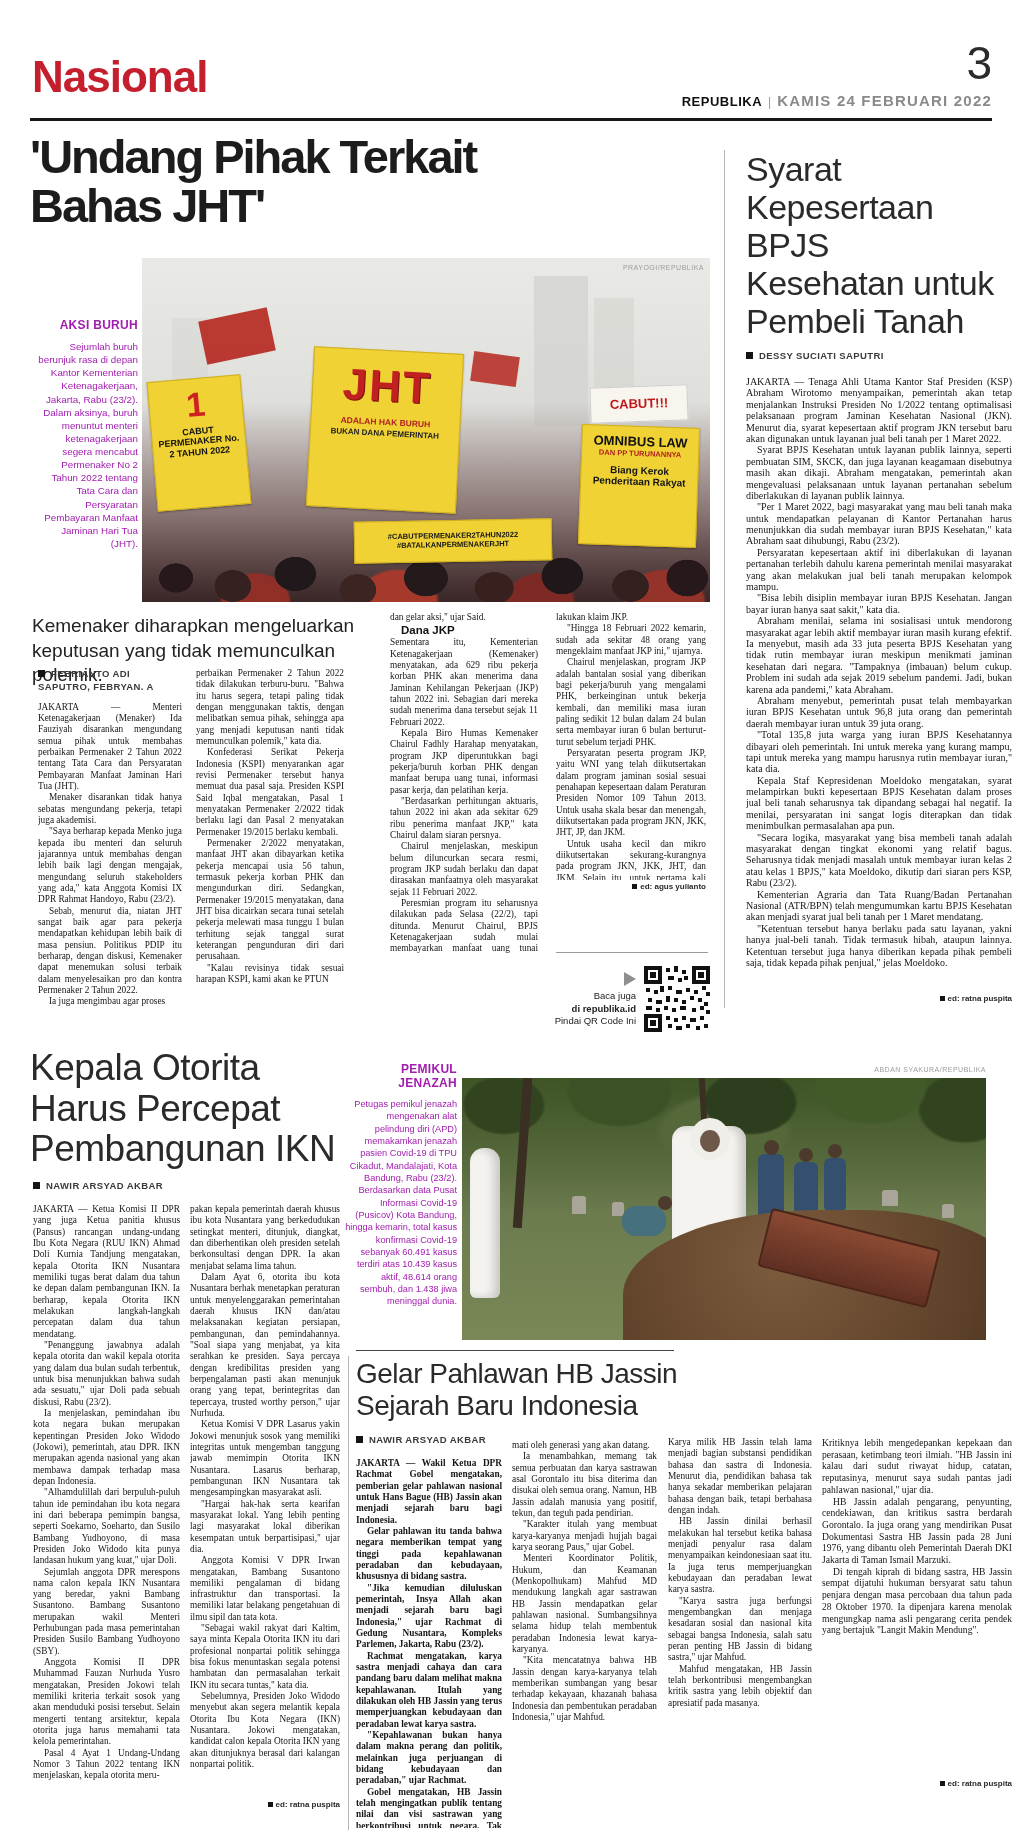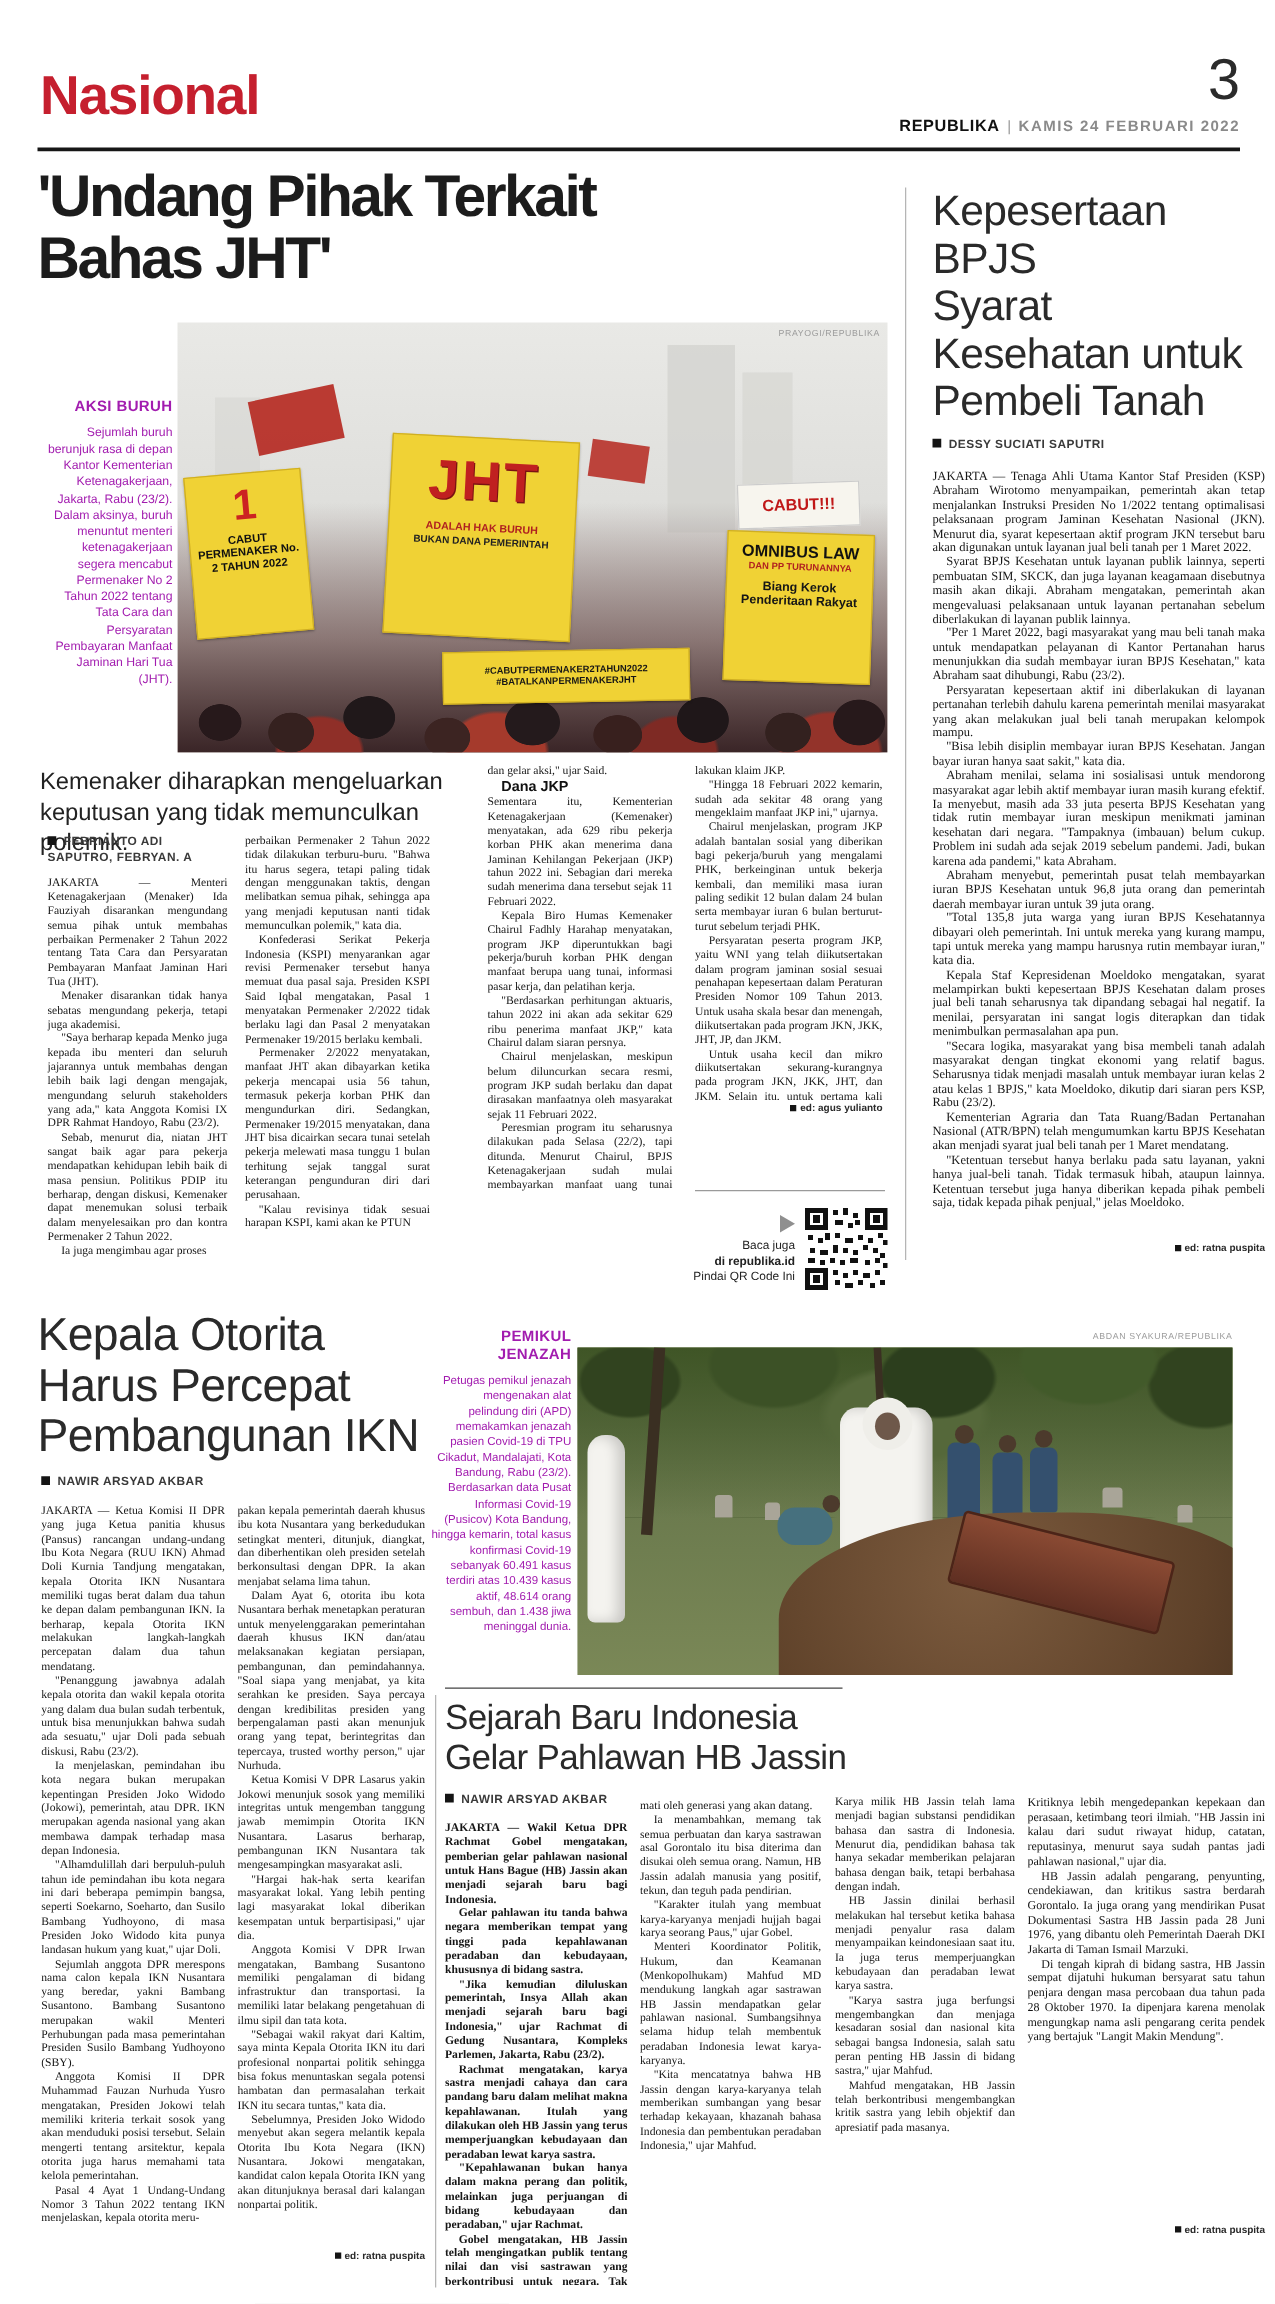--- a/index.html
+++ b/index.html
@@ -5,21 +5,21 @@
   html,body{margin:0;padding:0;background:#f3f3f1;}
   .page{position:relative;width:1020px;height:1843px;background:#ffffff;margin:0 auto;
         font-family:"Liberation Serif",serif;color:#1a1a1a;overflow:hidden;}
   .abs{position:absolute;}
   
   .kicker{font-family:"Liberation Sans",sans-serif;font-weight:700;font-size:44px;color:#c51f2e;letter-spacing:-1px;}
   .pagenum{font-family:"Liberation Sans",sans-serif;font-weight:400;font-size:46px;color:#2b2b2b;text-align:right;}
   .mastline{font-family:"Liberation Sans",sans-serif;text-align:right;white-space:nowrap;}
   .mast{font-weight:700;font-size:13px;color:#101010;letter-spacing:.5px;}
   .mastsep{color:#999;padding:0 6px;font-size:12px;}
-  .mastdate{font-weight:700;font-size:12px;color:#8a8a8a;letter-spacing:1.2px;}
+  .mastdate{font-weight:700;font-size:15px;color:#8a8a8a;letter-spacing:1.2px;}
   .rule-h{background:#161616;}
   .rule-thin{background:#9a9a9a;}
   .vrule{background:#b5b5b5;width:1px;}
   
   .hl-main{font-family:"Liberation Sans",sans-serif;font-weight:700;font-size:47px;line-height:1.05;
            letter-spacing:-2px;color:#1c1c1c;}
   .hl-light{font-family:"Liberation Sans",sans-serif;font-weight:400;color:#2a2a2a;letter-spacing:-.5px;}
   .hl-light span{display:block;}
   .subhead{font-family:"Liberation Sans",sans-serif;font-size:19px;line-height:1.3;color:#222;}
   
@@ -245,22 +245,22 @@
           <rect x="21" y="29" width="2" height="2"></rect>
         <rect x="26" y="30" width="2" height="2"></rect>
           <rect x="30" y="29" width="2" height="2"></rect>
       </g>
     </svg>
   </div>
 
   <div class="abs vrule" style="left:724px;top:150px;height:858px;"></div>
 
   <div class="abs hl-light" style="left:746px;top:150px;width:270px;font-size:34px;line-height:1.12;">
+    <span>Syarat</span>
     <span>Kepesertaan BPJS</span>
-    <span>Syarat</span>
     <span>Kesehatan untuk</span>
     <span>Pembeli Tanah</span>
   </div>
   <div class="abs byline" style="left:746px;top:350px;width:266px;"><span class="sq"></span><span>DESSY SUCIATI SAPUTRI</span></div>
   <div class="abs bcol bcol-wide" style="left:746px;top:376px;width:266px;height:612px;">
     <p class="nofirst">JAKARTA — Tenaga Ahli Utama Kantor Staf Presiden (KSP) Abraham Wirotomo menyampaikan, pemerintah akan tetap menjalankan Instruksi Presiden No 1/2022 tentang optimalisasi pelaksanaan program Jaminan Kesehatan Nasional (JKN). Menurut dia, syarat kepesertaan aktif program JKN tersebut baru akan digunakan untuk layanan jual beli tanah per 1 Maret 2022.</p>
     <p>Syarat BPJS Kesehatan untuk layanan publik lainnya, seperti pembuatan SIM, SKCK, dan juga layanan keagamaan disebutnya masih akan dikaji. Abraham mengatakan, pemerintah akan mengevaluasi pelaksanaan untuk layanan pertanahan sebelum diberlakukan di layanan publik lainnya.</p>
     <p>"Per 1 Maret 2022, bagi masyarakat yang mau beli tanah maka untuk mendapatkan pelayanan di Kantor Pertanahan harus menunjukkan dia sudah membayar iuran BPJS Kesehatan," kata Abraham saat dihubungi, Rabu (23/2).</p>
     <p>Persyaratan kepesertaan aktif ini diberlakukan di layanan pertanahan terlebih dahulu karena pemerintah menilai masyarakat yang akan melakukan jual beli tanah merupakan kelompok mampu.</p>
     <p>"Bisa lebih disiplin membayar iuran BPJS Kesehatan. Jangan bayar iuran hanya saat sakit," kata dia.</p>
@@ -331,22 +331,22 @@
     <div class="apdhood" style="left:228px;top:40px;width:40px;height:42px;"></div>
     <div class="head" style="left:238px;top:52px;width:20px;height:22px;background:#6e584a;"></div>
 
     <div class="soil"></div>
     <div class="casket" style="left:300px;top:150px;width:170px;height:56px;"></div>
   </div>
 
   <div class="abs vrule" style="left:348px;top:1356px;height:474px;"></div>
   <div class="abs rule-thin" style="left:356px;top:1350px;width:318px;height:1px;background:#444;"></div>
   <div class="abs hl-light" style="left:356px;top:1358px;width:330px;font-size:28px;line-height:1.14;">
+    <span>Gelar Pahlawan HB Jassin</span>
     <span>Sejarah Baru Indonesia</span>
-    <span>Gelar Pahlawan HB Jassin</span>
   </div>
   <div class="abs byline" style="left:356px;top:1434px;width:300px;"><span class="sq"></span><span>NAWIR ARSYAD AKBAR</span></div>
   <div class="abs bcol" style="left:356px;top:1458px;width:146px;height:370px;font-weight:bold;">
     <p class="nofirst">JAKARTA — Wakil Ketua DPR Rachmat Gobel mengatakan, pemberian gelar pahlawan nasional untuk Hans Bague (HB) Jassin akan menjadi sejarah baru bagi Indonesia.</p>
     <p>Gelar pahlawan itu tanda bahwa negara memberikan tempat yang tinggi pada kepahlawanan peradaban dan kebudayaan, khususnya di bidang sastra.</p>
     <p>"Jika kemudian diluluskan pemerintah, Insya Allah akan menjadi sejarah baru bagi Indonesia," ujar Rachmat di Gedung Nusant­ara, Kompleks Parlemen, Jakarta, Rabu (23/2).</p>
     <p>Rachmat mengatakan, karya sastra menjadi cahaya dan cara pandang baru dalam melihat makna kepahlawanan. Itulah yang dilakukan oleh HB Jassin yang terus memperjuangkan kebudayaan dan peradaban lewat karya sastra.</p>
     <p>"Kepahlawanan bukan hanya dalam makna perang dan politik, melainkan juga perjuangan di bidang kebudayaan dan peradaban," ujar Rachmat.</p>
     <p>Gobel mengatakan, HB Jassin telah mengingatkan publik tentang nilai dan visi sastrawan yang berkontribusi untuk negara. Tak hanya saat ia hidup, tapi hingga masa depan ketika karyanya terus dinik-</p>
   </div>

